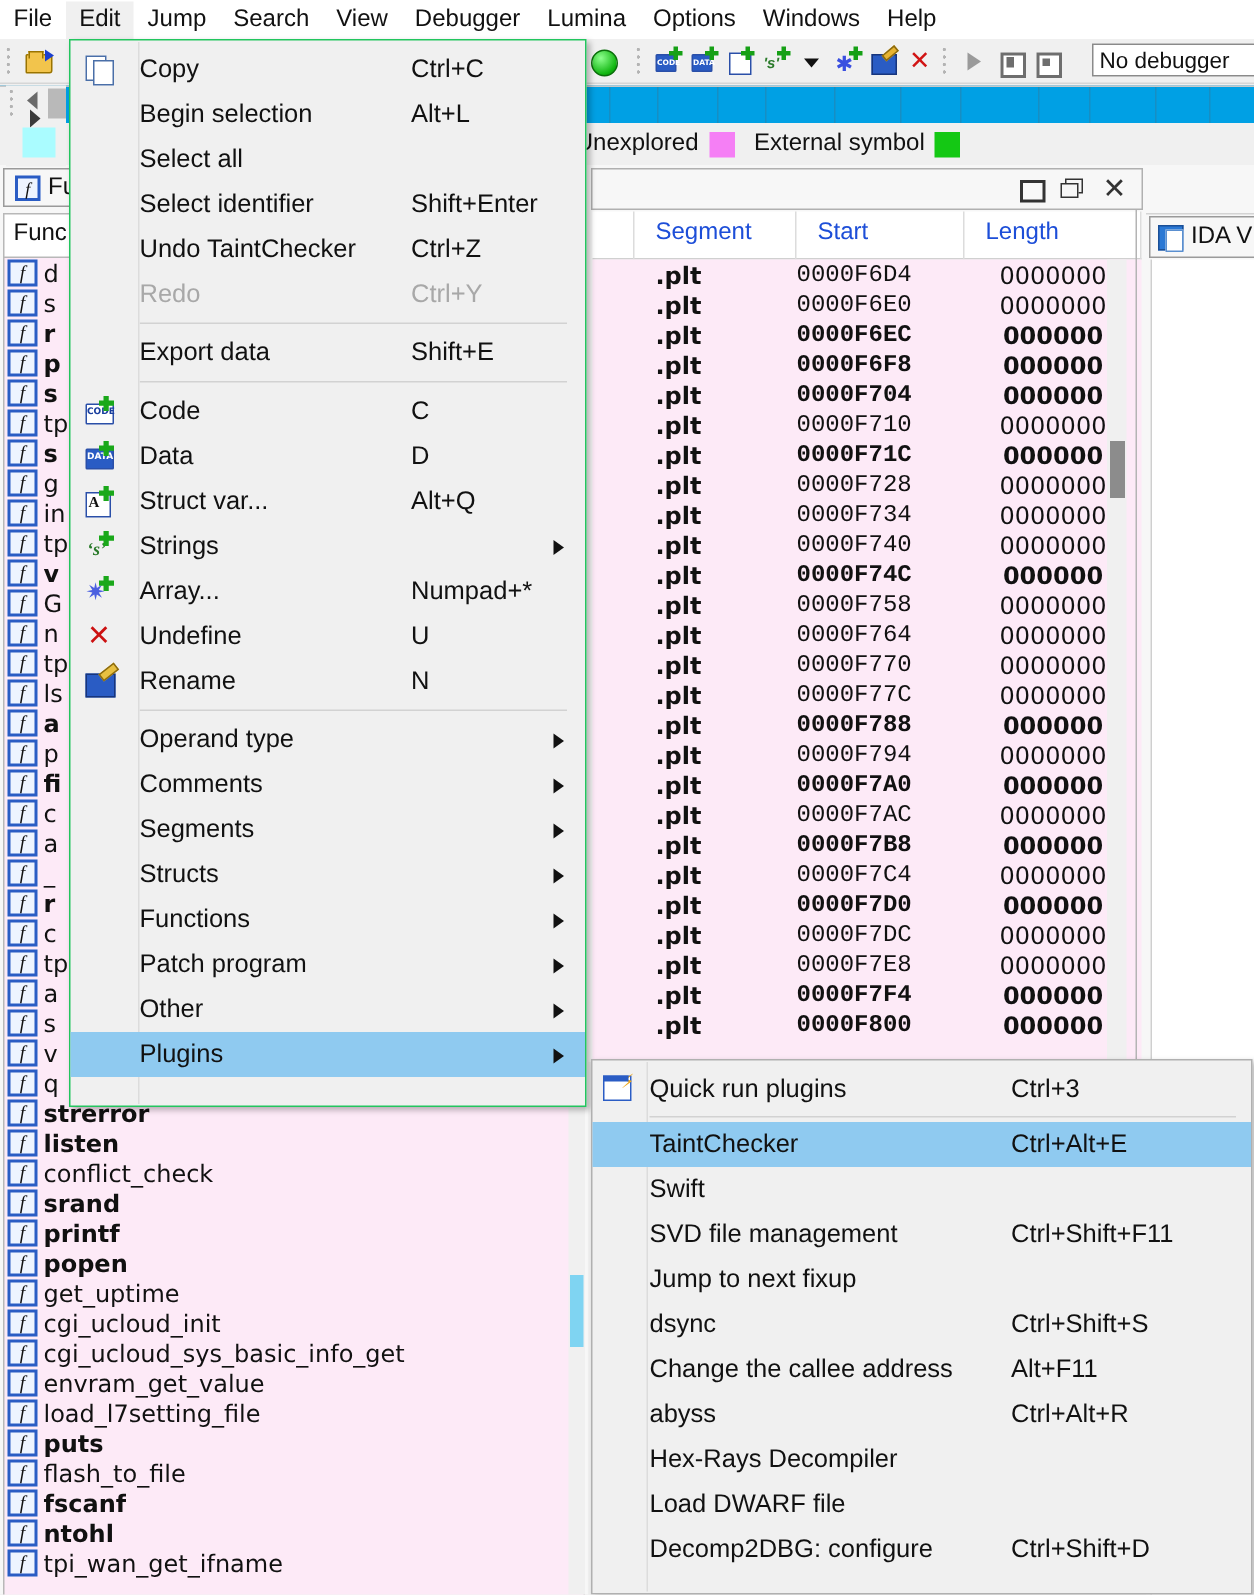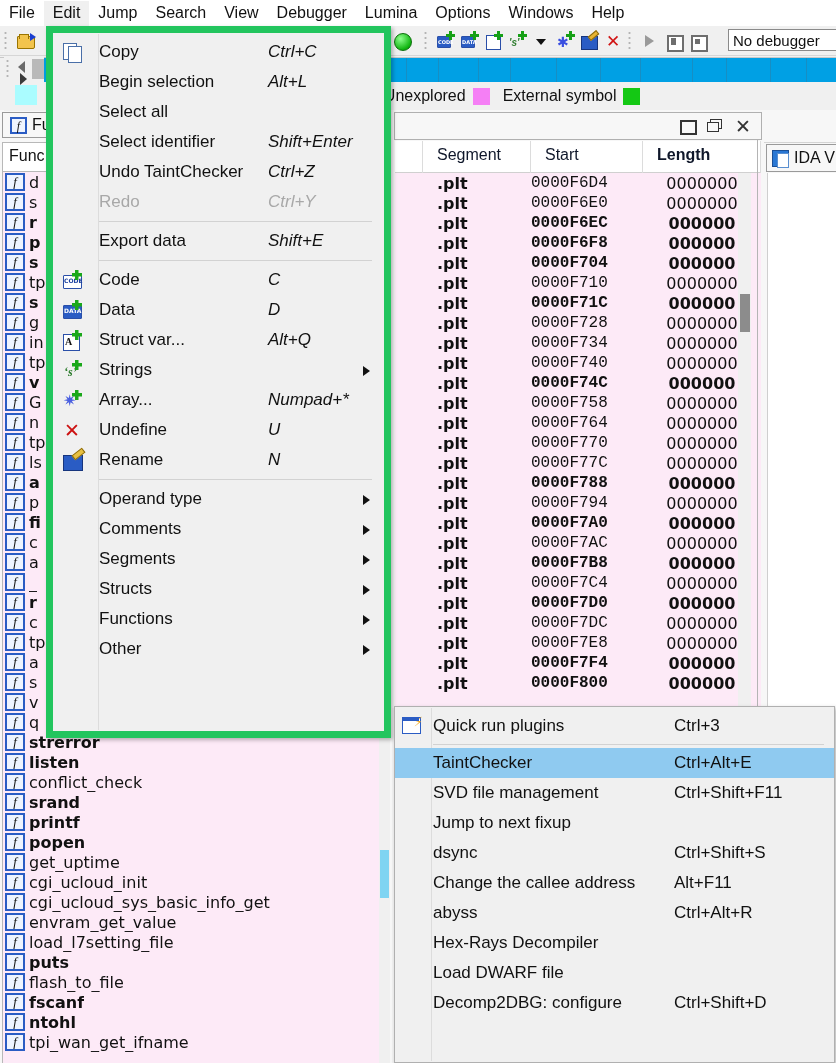--- a/index.html
+++ b/index.html
@@ -213,21 +213,21 @@
     padding-right:10px;
   }
   .win-btn{width:16px;height:16px;position:relative;cursor:default;}
   .win-min::before{content:"";position:absolute;left:1px;top:2px;width:13px;height:11px;border:2px solid #333;}
   .win-rest::before{content:"";position:absolute;left:3px;top:1px;width:10px;height:8px;border:1.5px solid #333;}
   .win-rest::after{content:"";position:absolute;left:0px;top:4px;width:10px;height:8px;border:1.5px solid #333;background:#f7f7f7;}
   .win-close{font-size:19px;line-height:16px;color:#333;font-family:"DejaVu Sans", sans-serif;}
   #seg-header{
     position:absolute; left:3px; top:31px; width:366px; height:32px;
     background:#fff; border-bottom:1px solid #d0d0d0;
-    display:flex; align-items:center; font-size:16px; color:#0f172a;
+    display:flex; align-items:center; font-size:16px; color:#1d4ed8;
   }
   #seg-header .th{ border-right:1px solid #dcdcdc; height:32px; padding-top:5px; white-space:nowrap; overflow:hidden;}
   #seg-body{
     position:absolute; left:3px; top:63px; width:366px; height:632px;
     background:#fdeaf7; overflow:hidden;
   }
   .seg-row{ height:20px; display:flex; align-items:center; font-size:16px; color:#111;
     font-family:"DejaVu Sans", sans-serif; }
   .seg-row .c0{width:28px;}
   .seg-row .c1{width:108px; padding-left:14px;font-weight:bold;}
@@ -265,36 +265,36 @@
     border:1px solid #5a8fd0;
   }
   #ida-body{
     position:absolute; left:3px; top:63px; width:69px; height:1000px; background:#ffffff;
     border-left:1px solid #cfcfcf;
   }
 
   
   #edit-menu{
     position:absolute; left:46px; top:26px; width:345px; height:712px;
-    background:#f0f0f0; border:7px solid #22c55e;
+    background:#f0f0f0; border:1px solid #22c55e;
     box-shadow:2px 2px 4px rgba(0,0,0,.28);
     padding:4px 0;
   }
   #edit-menu .gutter{
     position:absolute; left:1px; top:1px; width:45px; bottom:1px; background:#f0f0f0;
     border-right:1px solid #dcdcdc;
   }
   .mi{
     position:relative; height:30px; display:flex; align-items:center;
     font-size:17px; color:#111; padding-left:46px; white-space:nowrap;
   }
   .mi.disabled{color:#a8a8a8;}
   .mi.sel{background:#8fcaf0;}
   .mi .mi-label{flex:1 1 auto;}
-  .mi .mi-accel{width:116px; text-align:left; padding-right:8px;font-style:italic;}
+  .mi .mi-accel{width:116px; text-align:left; padding-right:8px;}
   .mi .mi-arrow{
     position:absolute; right:14px; top:11px; width:0;height:0;
     border-left:7px solid #111; border-top:5px solid transparent; border-bottom:5px solid transparent;
   }
   .mi .mi-ico{
     position:absolute; left:10px; top:5px; width:22px; height:20px;
   }
   .mi-sep{height:1px; background:#d2d2d2; margin:4px 12px 4px 46px;}
 
   
@@ -650,21 +650,21 @@
   <div id="seg-window">
     <div id="seg-titlebar">
       <div class="win-btn win-min"></div>
       <div class="win-btn win-rest"></div>
       <div class="win-btn win-close">✕</div>
     </div>
     <div id="seg-header">
         <div class="th" style="width: 28px; padding-left: 0px;"></div>
         <div class="th" style="width: 108px; padding-left: 14px;">Segment</div>
         <div class="th" style="width: 112px; padding-left: 14px;">Start</div>
-        <div class="th" style="width: 118px; padding-left: 14px; font-weight: bold;">Length</div>
+        <div class="th" style="width: 118px; padding-left: 14px;">Length</div>
       </div>
     <div id="seg-body">
         <div class="seg-row">
           <span class="c0"></span>
           <span class="c1">.plt</span>
           <span class="c2">0000F6D4</span>
           <span class="c3">0000000</span>
         </div>
         <div class="seg-row">
           <span class="c0"></span>
@@ -953,41 +953,55 @@
         <span class="mi-label">Structs</span>
         <span class="mi-accel"></span>
         <span class="mi-arrow"></span>
       </div>
       <div class="mi">
         <span class="mi-label">Functions</span>
         <span class="mi-accel"></span>
         <span class="mi-arrow"></span>
       </div>
       <div class="mi">
+        <span class="mi-label">Patch program</span>
+        <span class="mi-accel"></span>
+        <span class="mi-arrow"></span>
+      </div>
+      <div class="mi">
         <span class="mi-label">Other</span>
+        <span class="mi-accel"></span>
+        <span class="mi-arrow"></span>
+      </div>
+      <div class="mi sel">
+        <span class="mi-label">Plugins</span>
         <span class="mi-accel"></span>
         <span class="mi-arrow"></span>
       </div>
     </div>
 
   <div id="plugins-menu">
     <div class="gutter"></div>
   <div class="pmi">
         <span class="gi-quickrun">
           <span class="bolt">⚡</span>
         </span>
         <span class="pmi-label">Quick run plugins</span>
         <span class="pmi-accel">Ctrl+3</span>
       </div>
       <div class="pmi-sep"></div>
       <div class="pmi sel">
         <span class="pmi-label">TaintChecker</span>
         <span class="pmi-accel">Ctrl+Alt+E</span>
       </div>
       <div class="pmi">
+        <span class="pmi-label">Swift</span>
+        <span class="pmi-accel"></span>
+      </div>
+      <div class="pmi">
         <span class="pmi-label">SVD file management</span>
         <span class="pmi-accel">Ctrl+Shift+F11</span>
       </div>
       <div class="pmi">
         <span class="pmi-label">Jump to next fixup</span>
         <span class="pmi-accel"></span>
       </div>
       <div class="pmi">
         <span class="pmi-label">dsync</span>
         <span class="pmi-accel">Ctrl+Shift+S</span>

